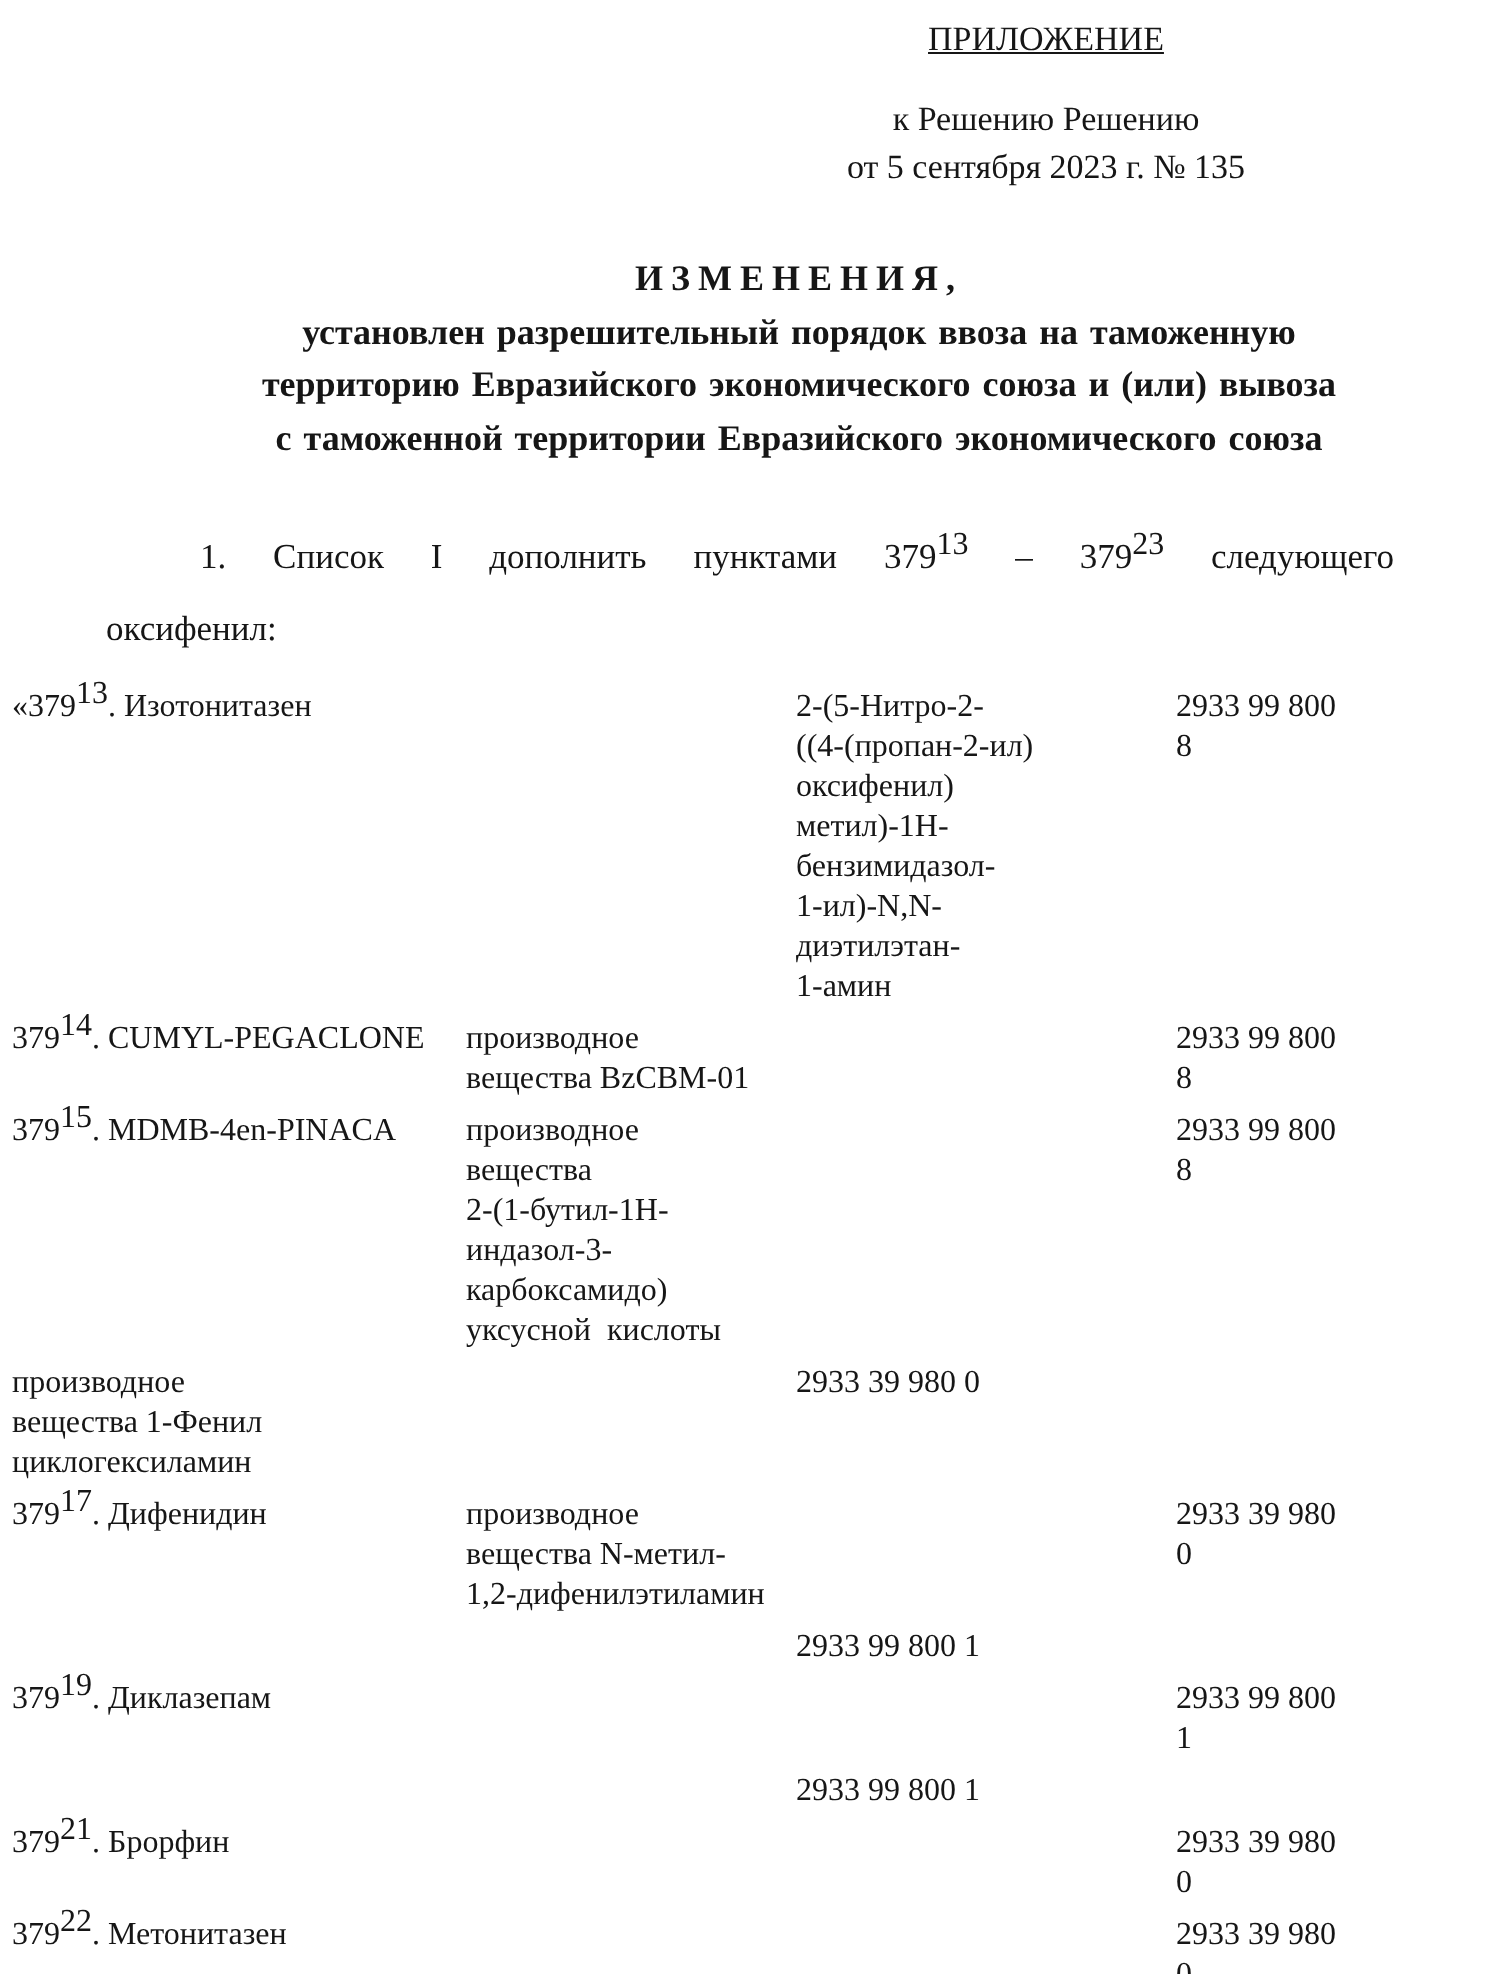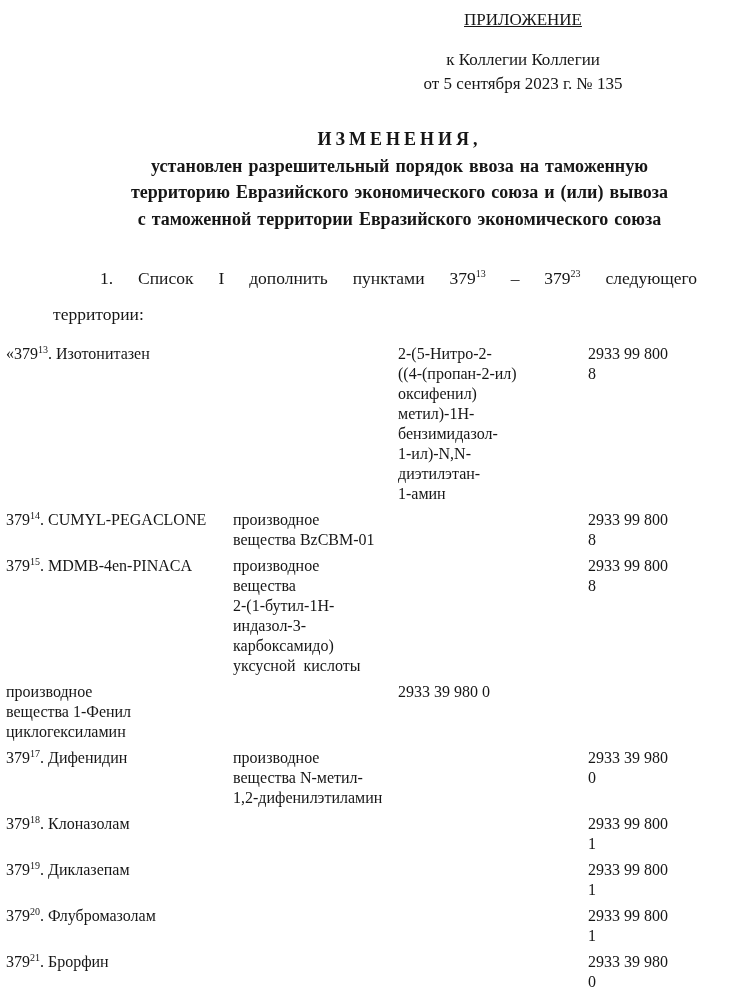--- a/index.html
+++ b/index.html
@@ -55,46 +55,46 @@
     font-size: 16px;
     line-height: 20px;
   }
   .srow {
     display: grid;
     grid-template-columns: 227px 165px 190px auto;
     margin-bottom: 6px;
   }
   .cell { white-space: pre-wrap; }
   sup {
-    font-size: 10px;
+    font-size: 16px;
     line-height: 0;
     vertical-align: super;
   }
 </style>
 </head>
 <body>
 
 <div class="page">
 
   <div class="doc-header">
     <div class="appendix-label">ПРИЛОЖЕНИЕ</div>
-    <div class="ref-line">к Коллегии Коллегии</div>
+    <div class="ref-line">к Решению Решению</div>
     <div class="ref-line">от 5 сентября 2023 г. № 135</div>
   </div>
 
   <div class="doc-title">
     <div class="title-top">ИЗМЕНЕНИЯ,</div>
     <div>установлен разрешительный порядок ввоза на таможенную</div>
     <div>территорию Евразийского экономического союза и (или) вывоза</div>
     <div>с таможенной территории Евразийского экономического союза</div>
   </div>
 
   <div class="intro">
     <div class="intro-line1">1. Список I дополнить пунктами 379<sup>13</sup> – 379<sup>23</sup> следующего</div>
-    <div class="intro-line2">территории:</div>
+    <div class="intro-line2">оксифенил:</div>
   </div>
 
   <div class="stable">
 
     <div class="srow">
       <div class="cell name">«379<sup>13</sup>. Изотонитазен</div>
       <div class="cell deriv"></div>
       <div class="cell chem">2-(5-Нитро-2-
 ((4-(пропан-2-ил)
 оксифенил)
@@ -137,35 +137,33 @@
     <div class="srow">
       <div class="cell name">379<sup>17</sup>. Дифенидин</div>
       <div class="cell deriv">производное
 вещества N-метил-
 1,2-дифенилэтиламин</div>
       <div class="cell chem"></div>
       <div class="cell code">2933 39 980 0</div>
     </div>
 
     <div class="srow">
-      <div class="cell name">379<sup>18</sup>. Клоназолам</div>
       <div class="cell deriv"></div>
       <div class="cell chem"></div>
       <div class="cell code">2933 99 800 1</div>
     </div>
 
     <div class="srow">
       <div class="cell name">379<sup>19</sup>. Диклазепам</div>
       <div class="cell deriv"></div>
       <div class="cell chem"></div>
       <div class="cell code">2933 99 800 1</div>
     </div>
 
     <div class="srow">
-      <div class="cell name">379<sup>20</sup>. Флубромазолам</div>
       <div class="cell deriv"></div>
       <div class="cell chem"></div>
       <div class="cell code">2933 99 800 1</div>
     </div>
 
     <div class="srow">
       <div class="cell name">379<sup>21</sup>. Брорфин</div>
       <div class="cell deriv"></div>
       <div class="cell chem"></div>
       <div class="cell code">2933 39 980 0</div>

